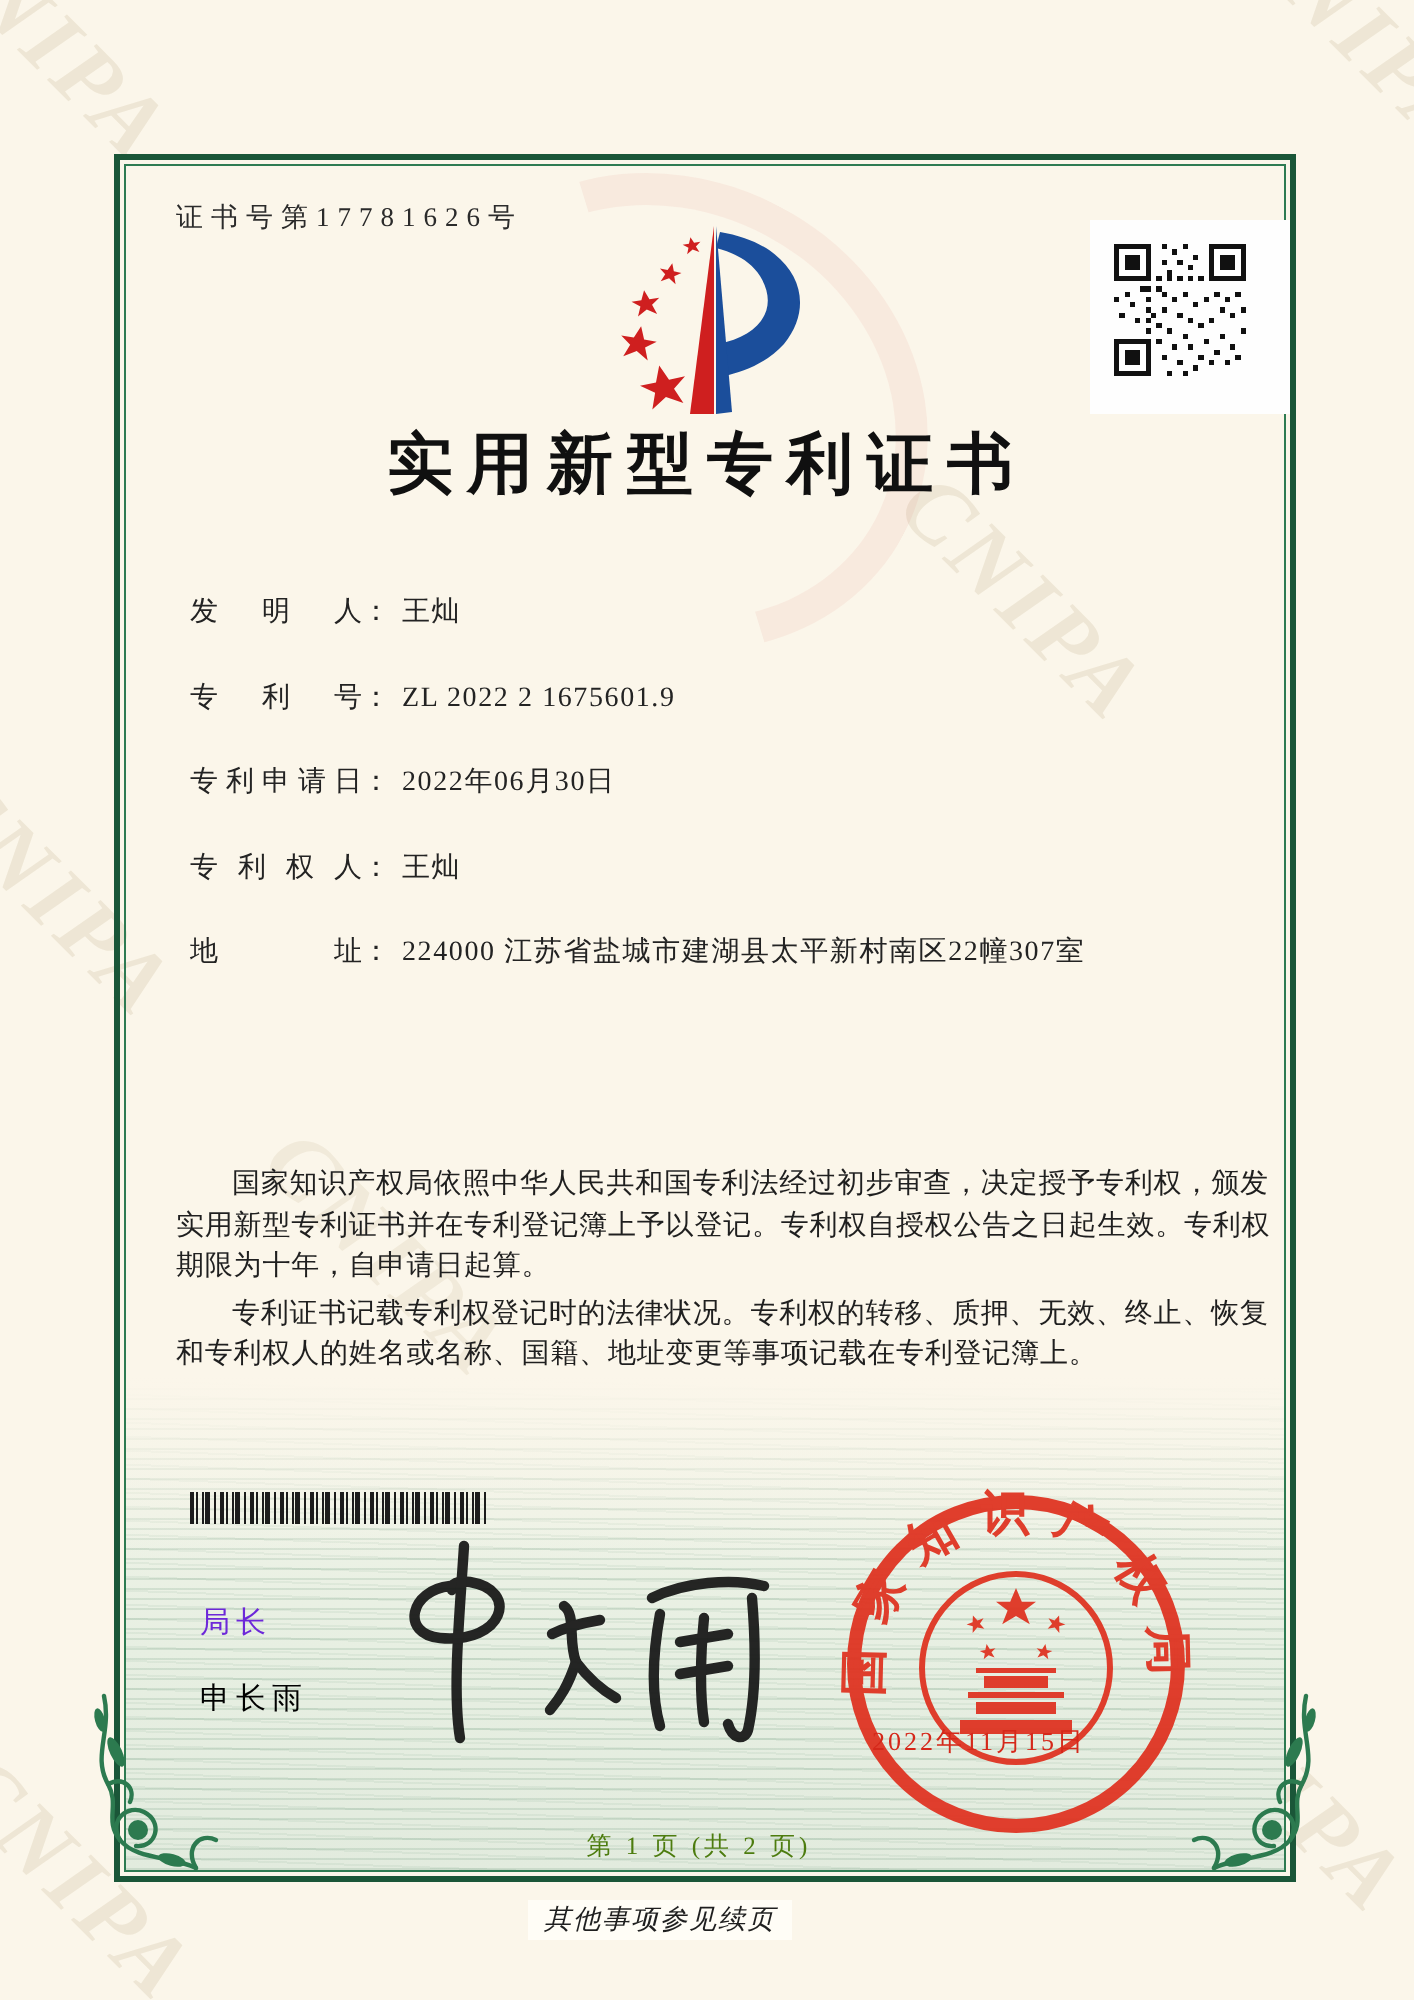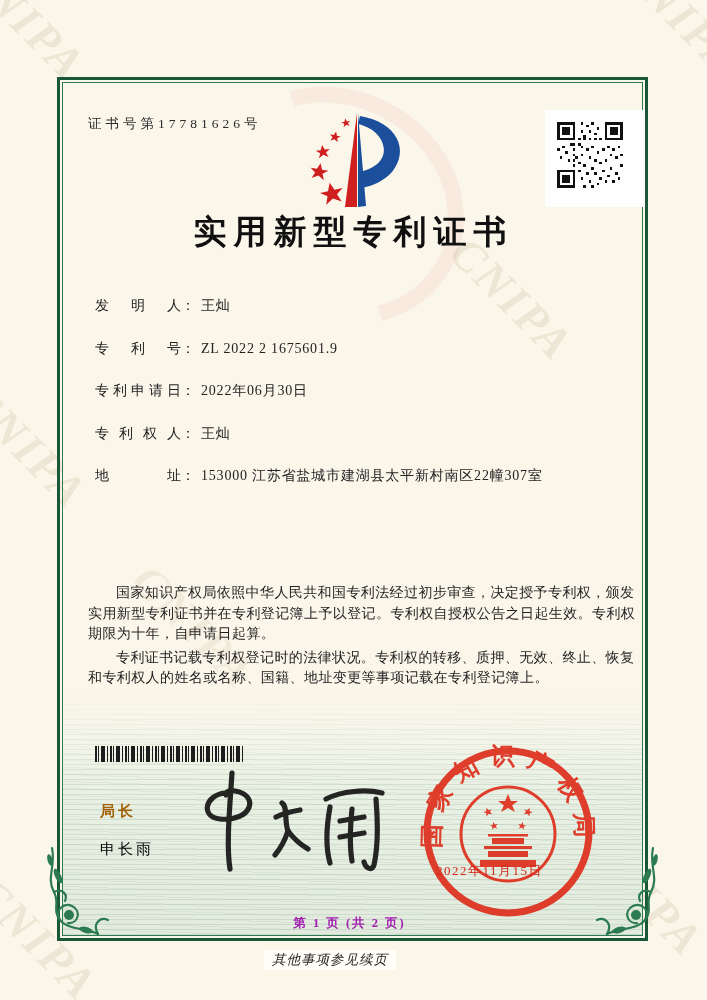--- a/index.html
+++ b/index.html
@@ -29,21 +29,21 @@
       background:
         linear-gradient(180deg,rgba(251,246,234,1) 0%,rgba(251,246,234,0) 38%),
         repeating-linear-gradient(180deg,rgba(62,122,86,.14) 0 1px,rgba(255,255,255,0) 1px 5px),
         repeating-linear-gradient(182deg,rgba(62,122,86,.07) 0 1px,rgba(255,255,255,0) 1px 7px),
         linear-gradient(180deg,#f3f5ea 0%,#e7efe2 55%,#e2ebde 100%);}
   .orn{position:absolute;width:90px;height:95px;z-index:5;}
   .orn-l{left:38px;top:846px;}
   .orn-r{left:577px;top:846px;transform:scaleX(-1);}
 
   
-  .cert-no{position:absolute;left:88px;top:115px;font-size:13.5px;letter-spacing:4px;color:#2b2b2b;}
+  .cert-no{position:absolute;left:88px;top:100px;font-size:13.5px;letter-spacing:4px;color:#2b2b2b;}
   .logo{position:absolute;left:292px;top:110px;width:135px;height:100px;}
   .qr-panel{position:absolute;left:545px;top:110px;width:100px;height:97px;background:#fefefe;}
   .qr{position:absolute;left:12px;top:12px;width:66px;height:66px;}
   .title{position:absolute;left:0;right:0;top:210px;text-align:center;
          font-size:33px;font-weight:700;letter-spacing:7px;color:#101010;}
 
   
   .fields{position:absolute;left:95px;top:297px;width:545px;font-size:14px;color:#232323;}
   .frow{height:24px;margin-bottom:18.5px;white-space:nowrap;}
   .flabel{display:inline-block;width:86px;text-align:justify;text-align-last:justify;
@@ -56,31 +56,31 @@
   .bodytext{position:absolute;left:88px;top:583px;width:548px;font-size:14px;
             line-height:20.5px;color:#1f1f1f;}
   .bodytext p{margin:0 0 3px 0;text-indent:2em;letter-spacing:.4px;}
 
   
   .barcode{position:absolute;left:95px;top:746px;width:148px;height:16px;
       background:
         repeating-linear-gradient(90deg,#1c1c1c 0 1px,transparent 1px 3px),
         repeating-linear-gradient(90deg,#1c1c1c 0 2px,transparent 2px 7.5px);}
   .director-title{position:absolute;left:100px;top:802px;font-size:15px;letter-spacing:3px;
-      color:#a16207;font-family:"Liberation Sans","DejaVu Sans",sans-serif;font-weight:bold;}
+      color:#6d28d9;font-family:"Liberation Sans","DejaVu Sans",sans-serif;}
   .director-name{position:absolute;left:100px;top:840px;font-size:15px;letter-spacing:3px;
       color:#000000;font-family:"Liberation Sans","DejaVu Sans",sans-serif;}
   .signature{position:absolute;left:180px;top:765px;width:215px;height:110px;z-index:6;}
   .seal{position:absolute;left:418px;top:742px;width:180px;height:180px;z-index:6;}
   .seal-date{position:absolute;left:436px;top:862px;font-size:13px;letter-spacing:1.5px;
       color:#d5281a;z-index:7;white-space:nowrap;}
 
   
   .page-no{position:absolute;left:57px;width:585px;top:915px;text-align:center;
-      font-size:12.5px;letter-spacing:2px;color:#a21caf;z-index:6;font-weight:bold;}
+      font-size:12.5px;letter-spacing:2px;color:#4d7c0f;z-index:6;}
   .cont-note{position:absolute;left:230px;width:200px;top:950px;text-align:center;font-size:13.5px;
       letter-spacing:1px;color:#1f1f1f;}
   .cont-note span{background:#fffdf6;padding:1px 8px;display:inline-block;font-style:italic;}
 </style>
 </head>
 <body>
 
 <div class="page-root">
 
   <svg width="0" height="0" style="position:absolute">
@@ -184,21 +184,21 @@
     <div class="frow">
       <span class="flabel">专利号</span><span class="fcolon">：</span><span class="fvalue">ZL 2022 2 1675601.9</span>
     </div>
     <div class="frow">
       <span class="flabel">专利申请日</span><span class="fcolon">：</span><span class="fvalue">2022年06月30日</span>
     </div>
     <div class="frow">
       <span class="flabel">专利权人</span><span class="fcolon">：</span><span class="fvalue">王灿</span>
     </div>
     <div class="frow">
-      <span class="flabel">地址</span><span class="fcolon">：</span><span class="fvalue">153000 江苏省盐城市建湖县太平新村南区22幢307室</span>
+      <span class="flabel">地址</span><span class="fcolon">：</span><span class="fvalue">224000 江苏省盐城市建湖县太平新村南区22幢307室</span>
     </div>
   </div>
 
   <div class="bodytext">
     <p>国家知识产权局依照中华人民共和国专利法经过初步审查，决定授予专利权，颁发实用新型专利证书并在专利登记簿上予以登记。专利权自授权公告之日起生效。专利权期限为十年，自申请日起算。</p>
     <p>专利证书记载专利权登记时的法律状况。专利权的转移、质押、无效、终止、恢复和专利权人的姓名或名称、国籍、地址变更等事项记载在专利登记簿上。</p>
   </div>
 
   <div class="barcode"></div>
 

